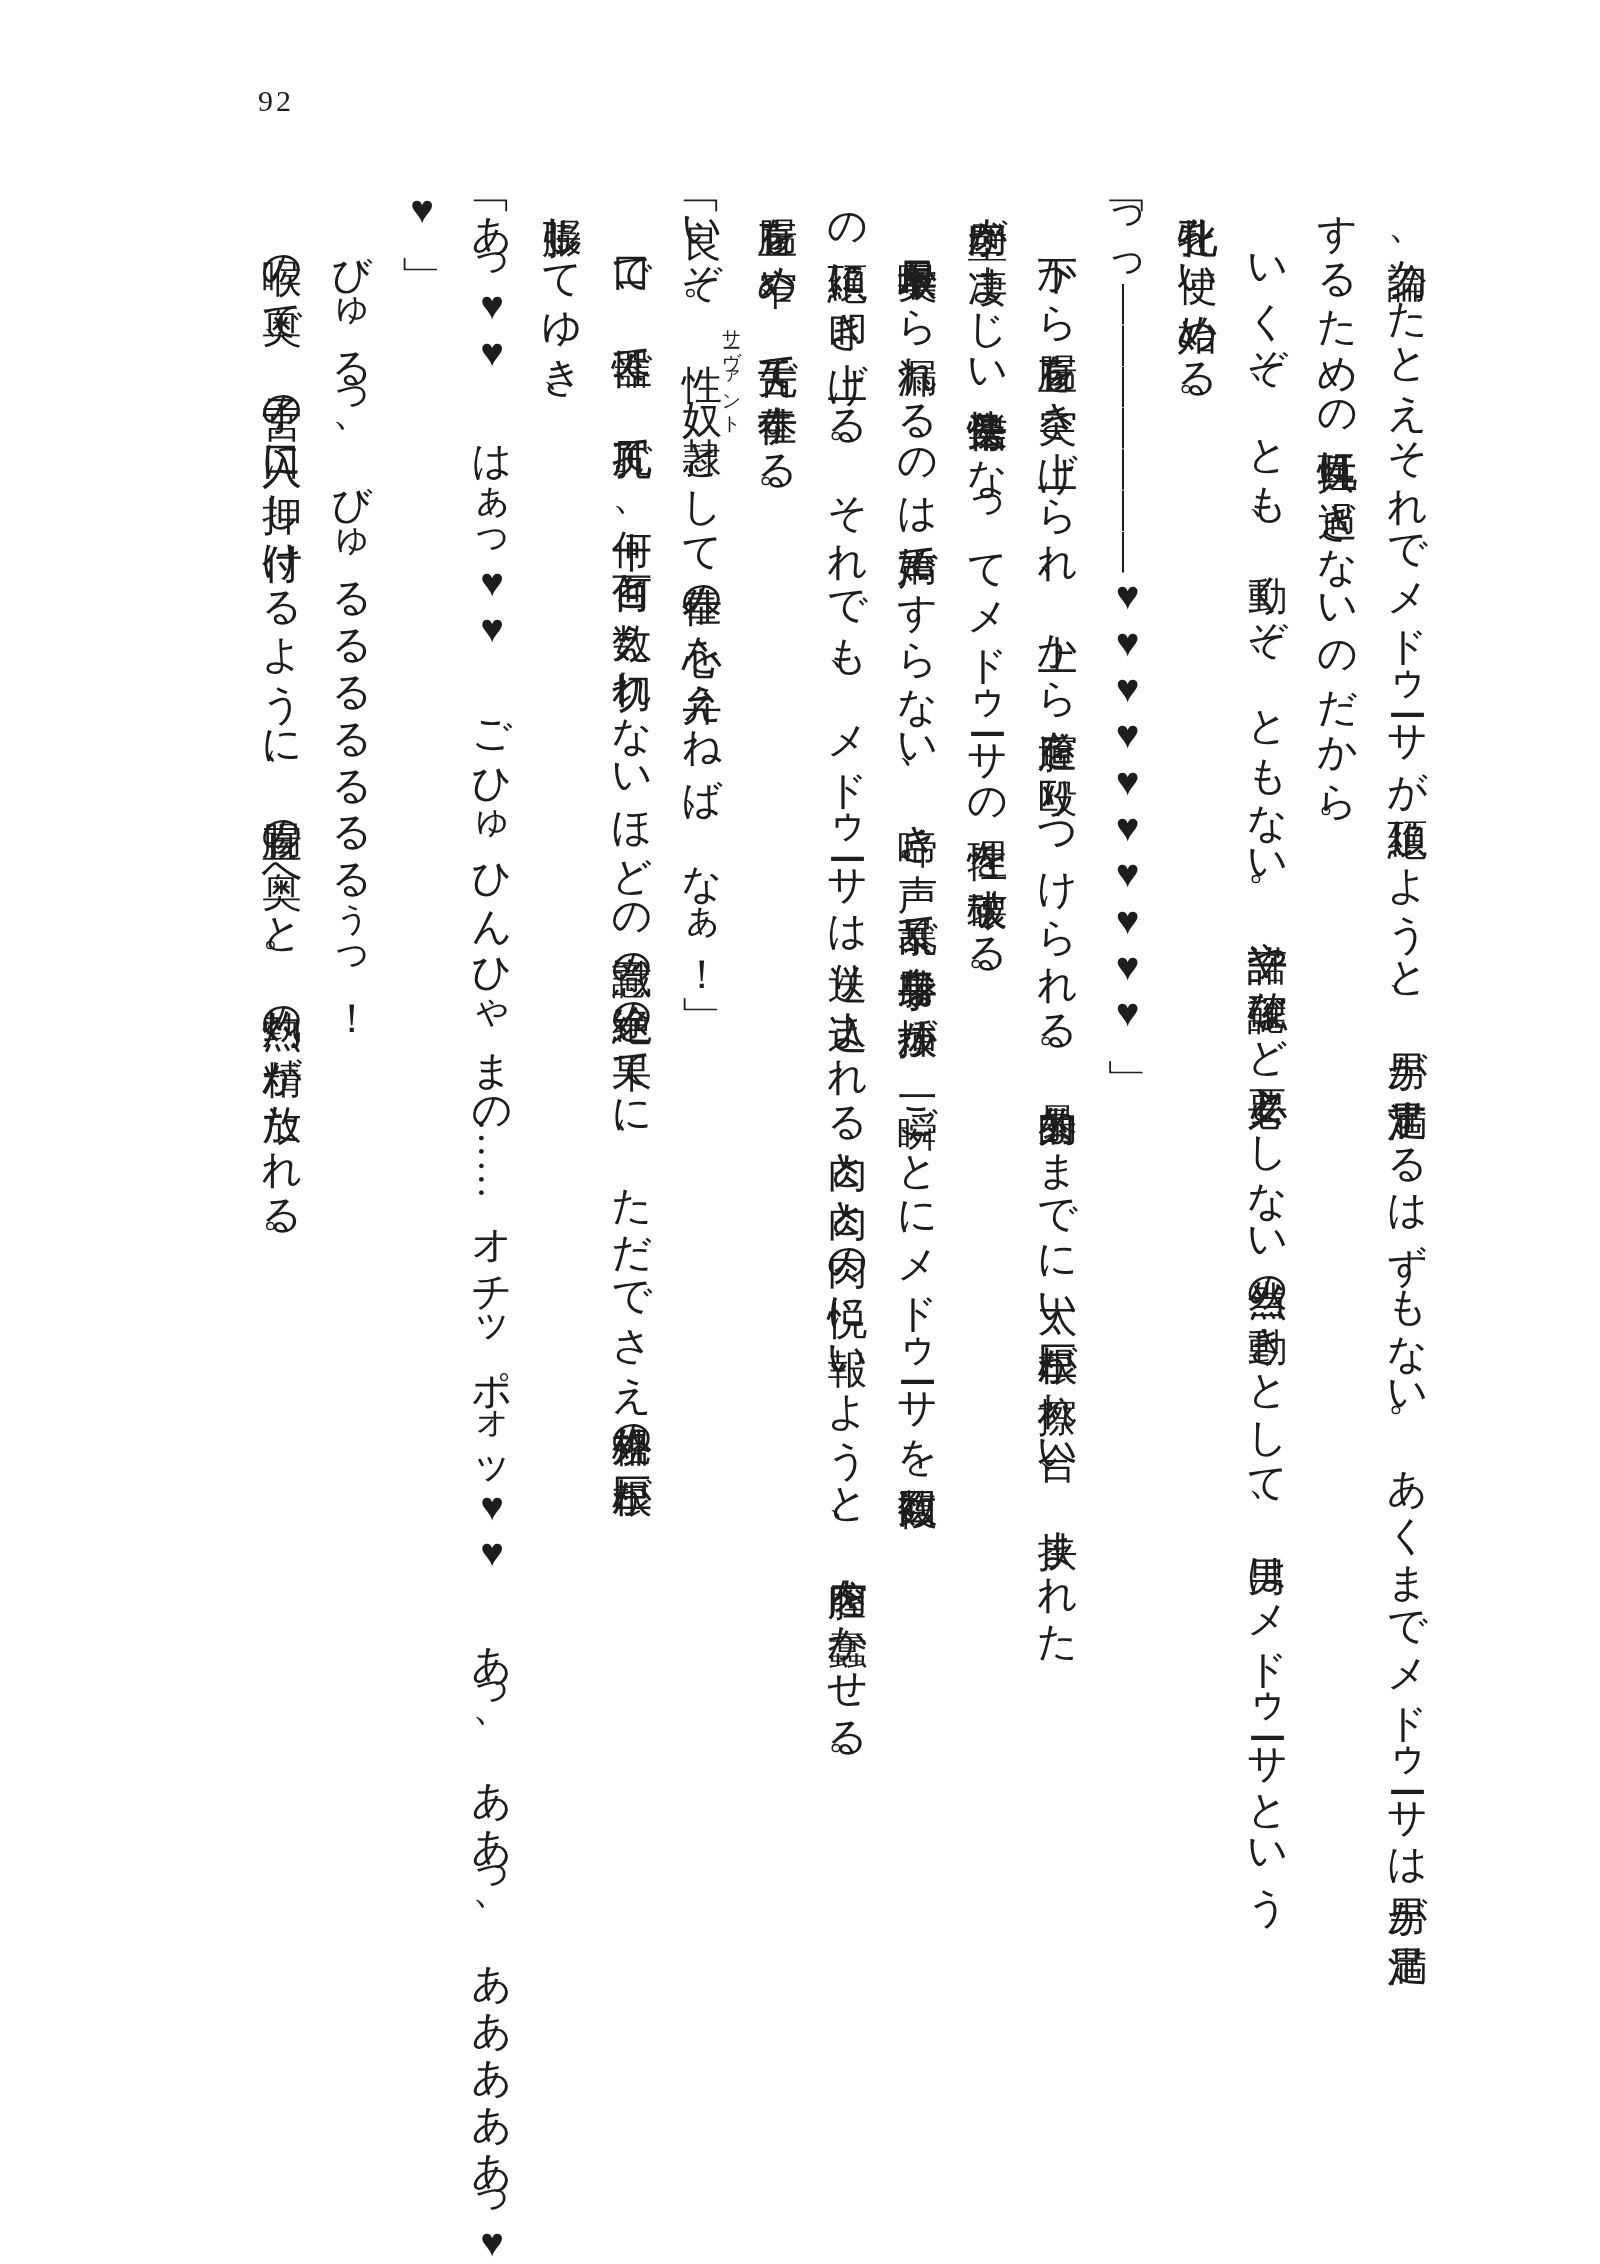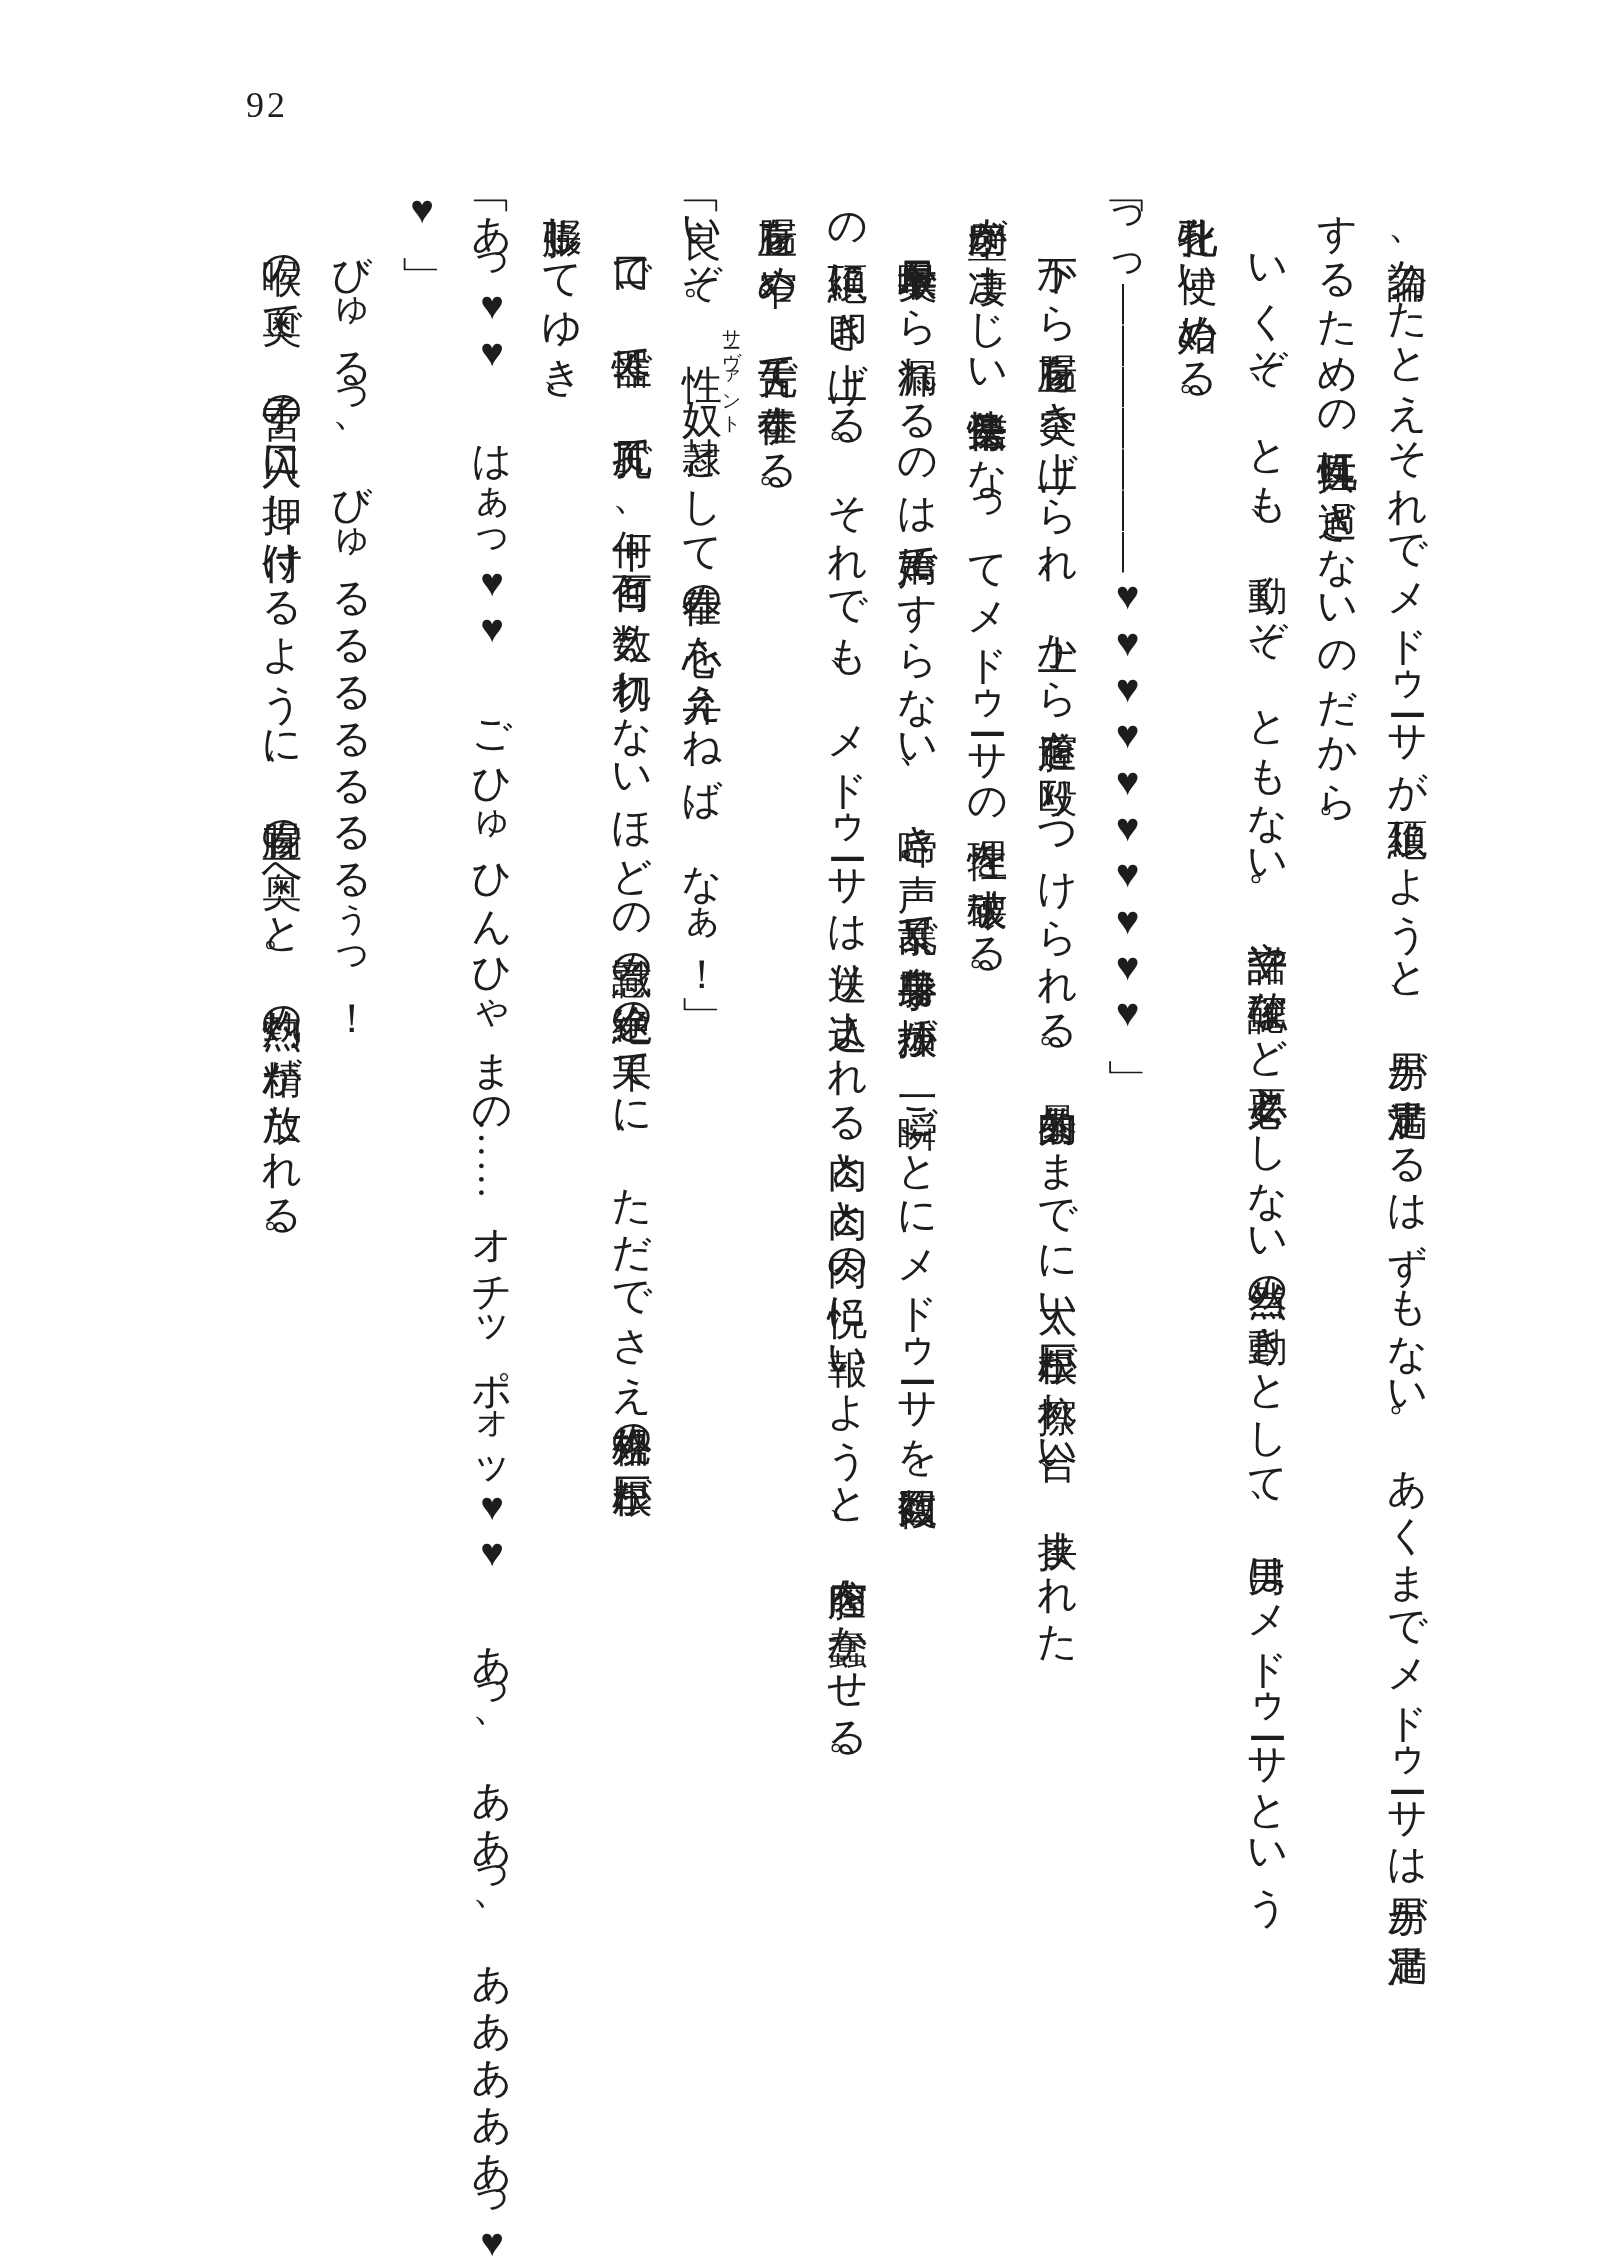--- a/index.html
+++ b/index.html
@@ -11,22 +11,22 @@
     width: 1600px;
     height: 2264px;
     background: #ffffff;
     overflow: hidden;
     color: #1d1d1d;
     font-family: "Liberation Serif", "DejaVu Serif", serif;
   }
   .page-number {
     position: absolute;
     top: 84px;
-    left: 246px;
-    font-size: 36px;
+    left: 258px;
+    font-size: 30px;
     letter-spacing: 3px;
     color: #1d1d1d;
   }
   .text-area {
     position: absolute;
     top: 187px;
     right: 158px;
     height: 2026px;
     writing-mode: vertical-rl;
     text-orientation: mixed;

